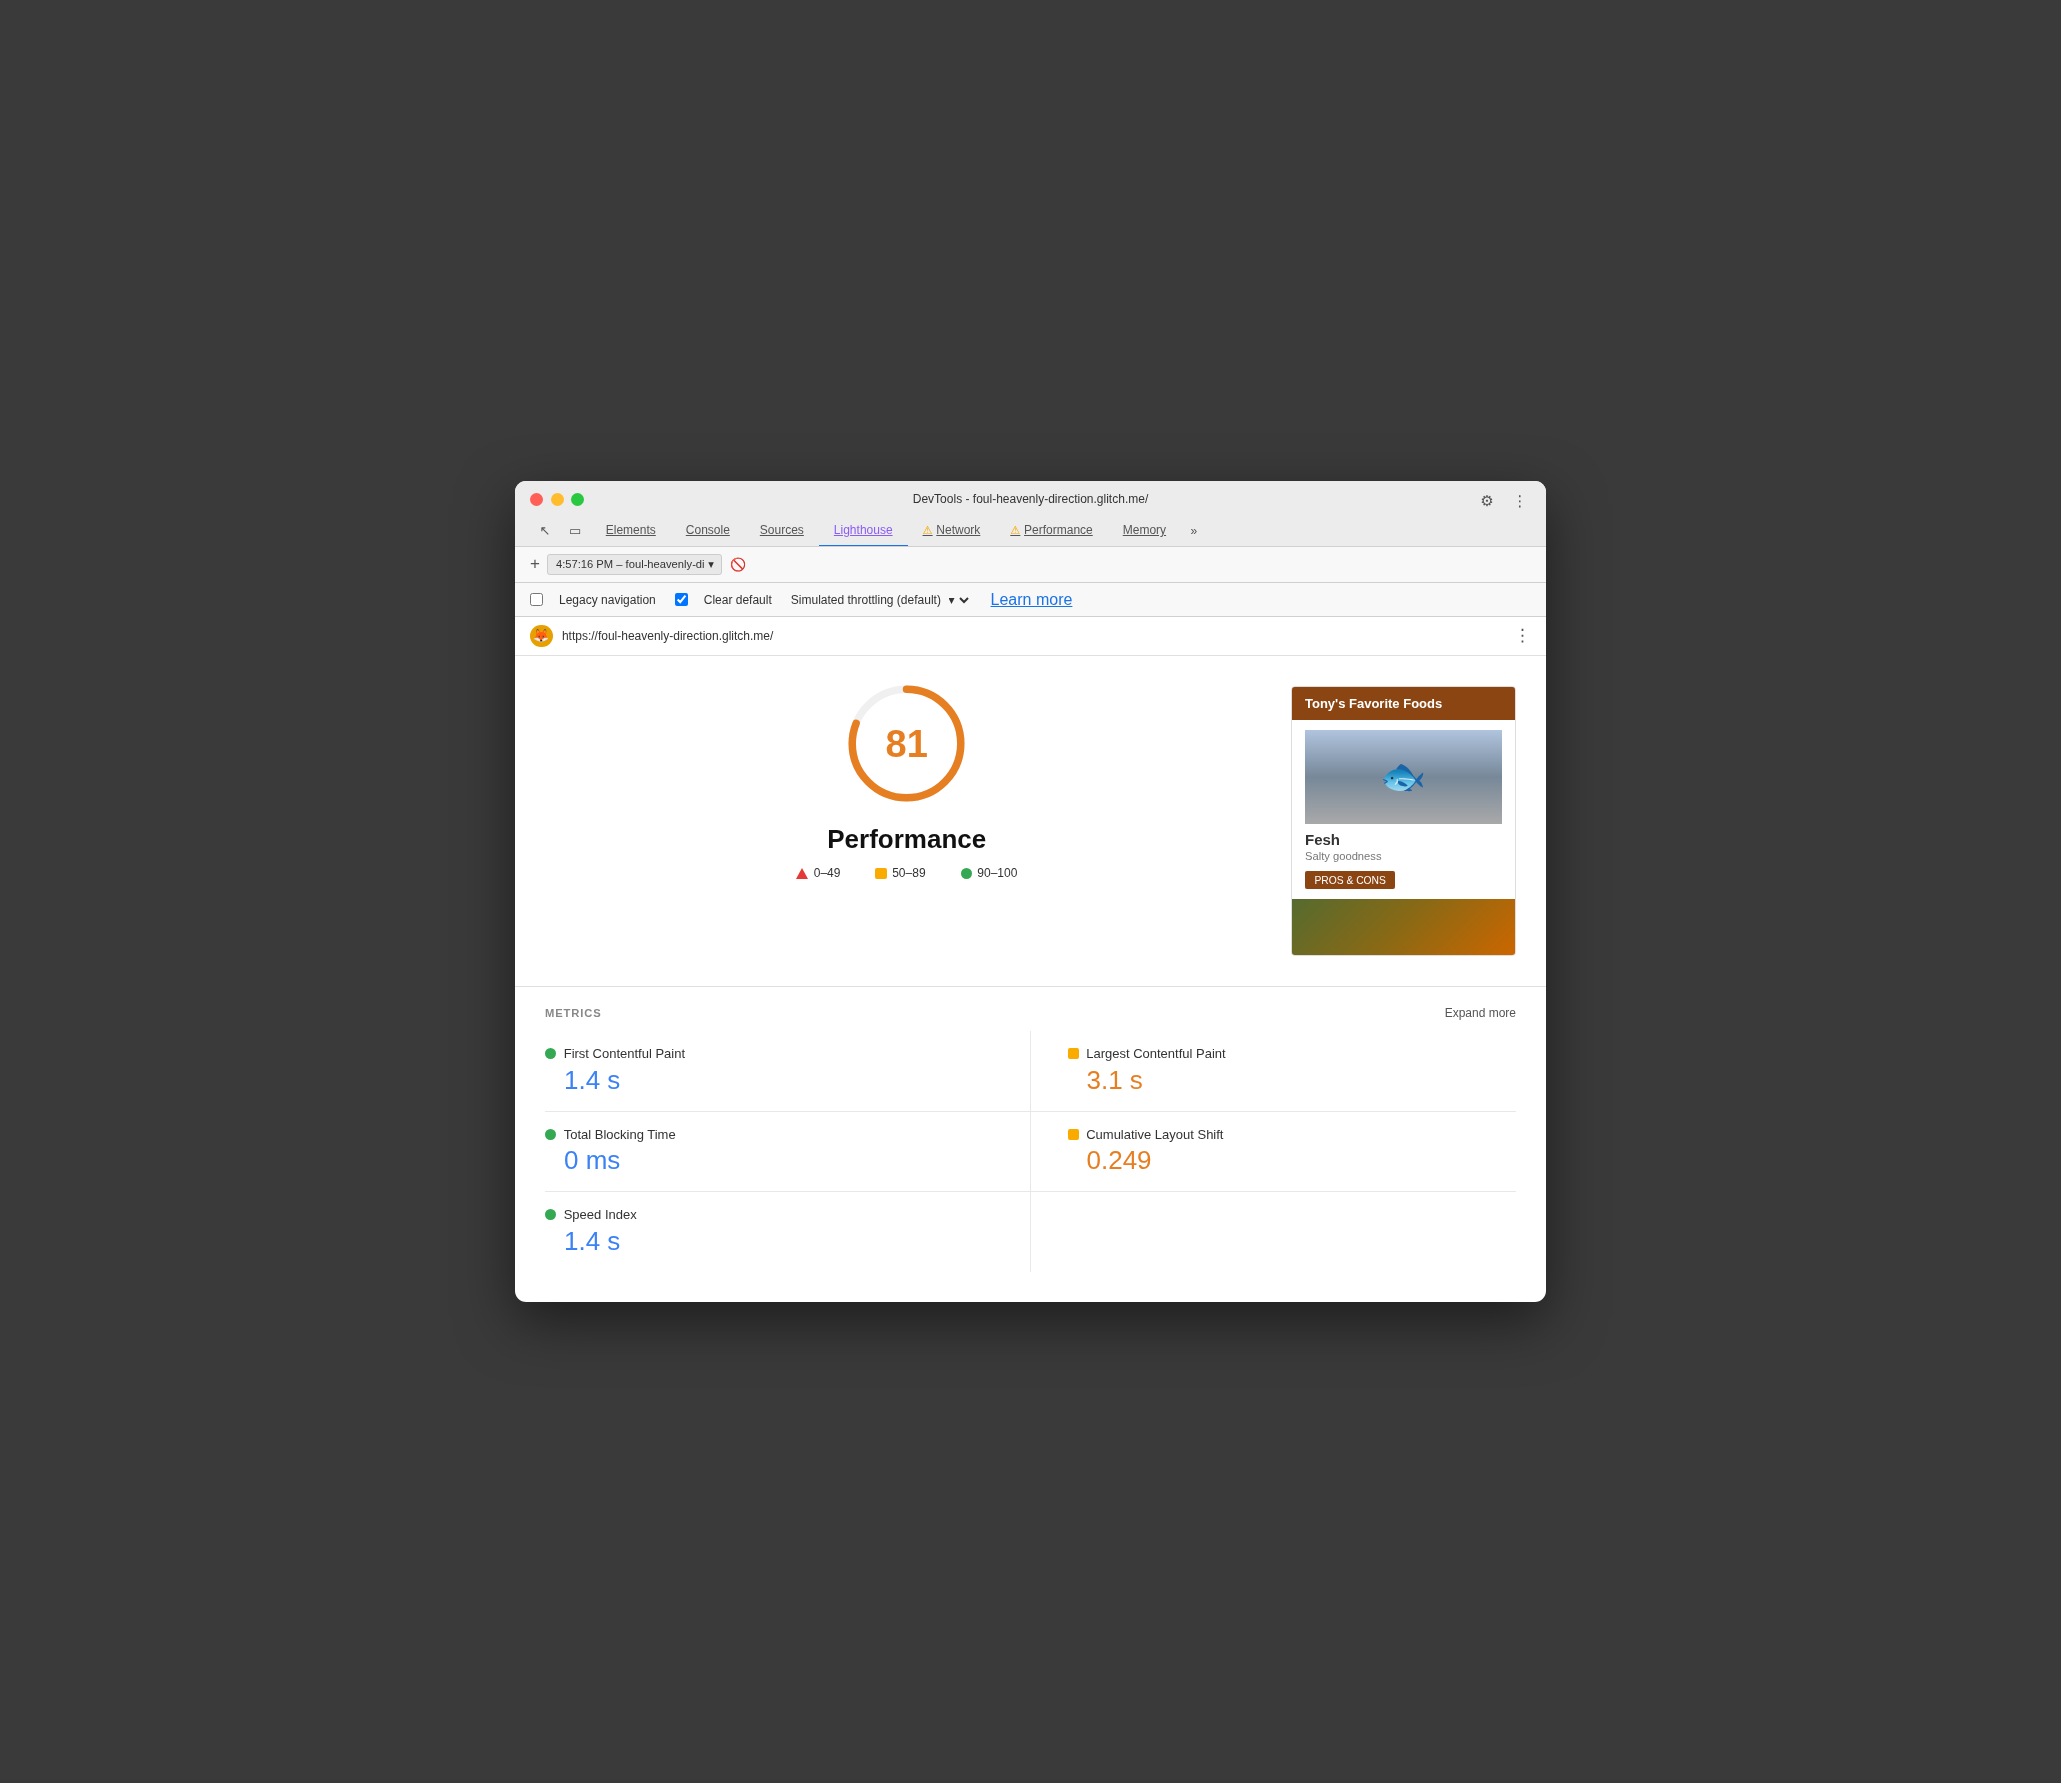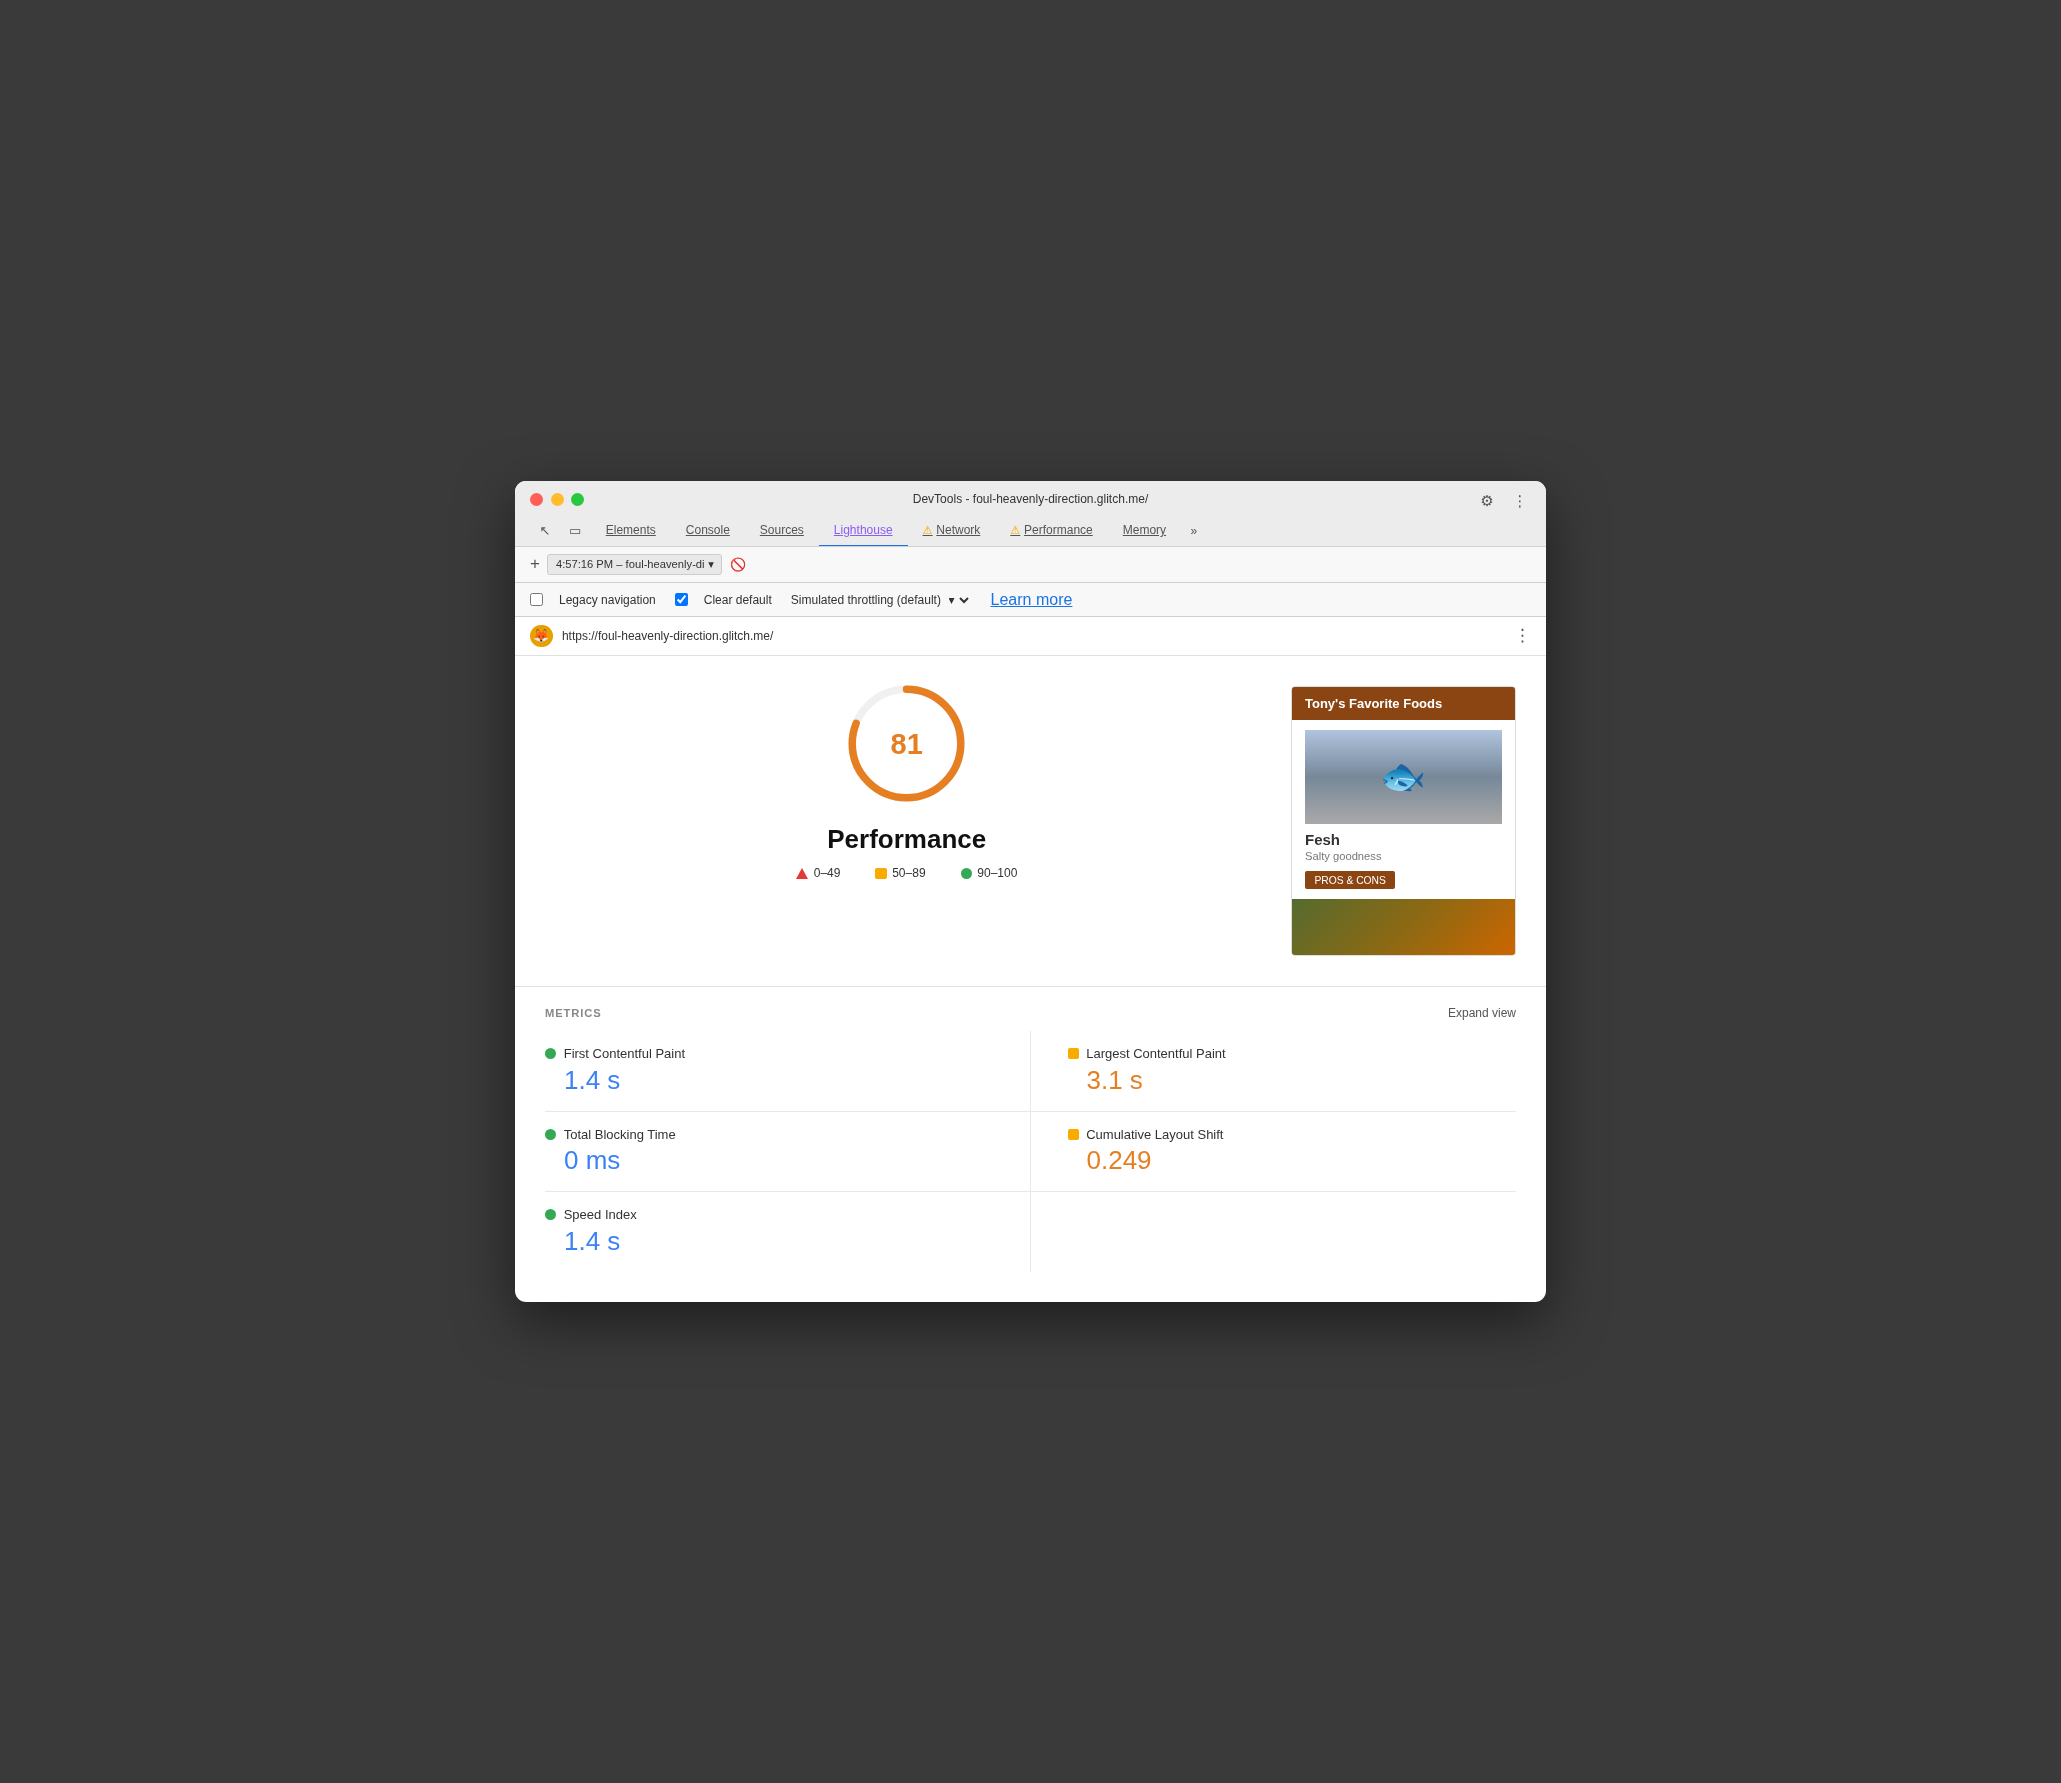--- a/index.html
+++ b/index.html
@@ -231,21 +231,21 @@
       height: 131px;
     }
     .score-ring svg {
       transform: rotate(-90deg);
     }
     .score-number {
       position: absolute;
       top: 50%;
       left: 50%;
       transform: translate(-50%, -50%);
-      font-size: 29px;
+      font-size: 38px;
       font-weight: 700;
       color: #e67e22;
     }
     .perf-title {
       text-align: center;
       font-size: 26px;
       font-weight: 700;
       color: #111;
       margin-bottom: 11.2px;
     }
@@ -548,21 +548,21 @@
         <div class="preview-food-desc">Salty goodness</div>
         <button class="pros-cons-btn">PROS &amp; CONS</button>
       </div>
       <div class="preview-second-image"></div>
     </div>
   </div>
 
   <div class="metrics-section">
     <div class="metrics-header">
       <span class="metrics-label">METRICS</span>
-      <button class="expand-view-btn">Expand view</button>
+      <button class="expand-view-btn">Expand more</button>
     </div>
 
     <div class="metrics-grid">
 
       <div class="metric-item">
         <div class="metric-name-row">
           <div class="metric-dot-green"></div>
           <span class="metric-name">First Contentful Paint</span>
         </div>
         <div class="metric-value-green">1.4 s</div>

